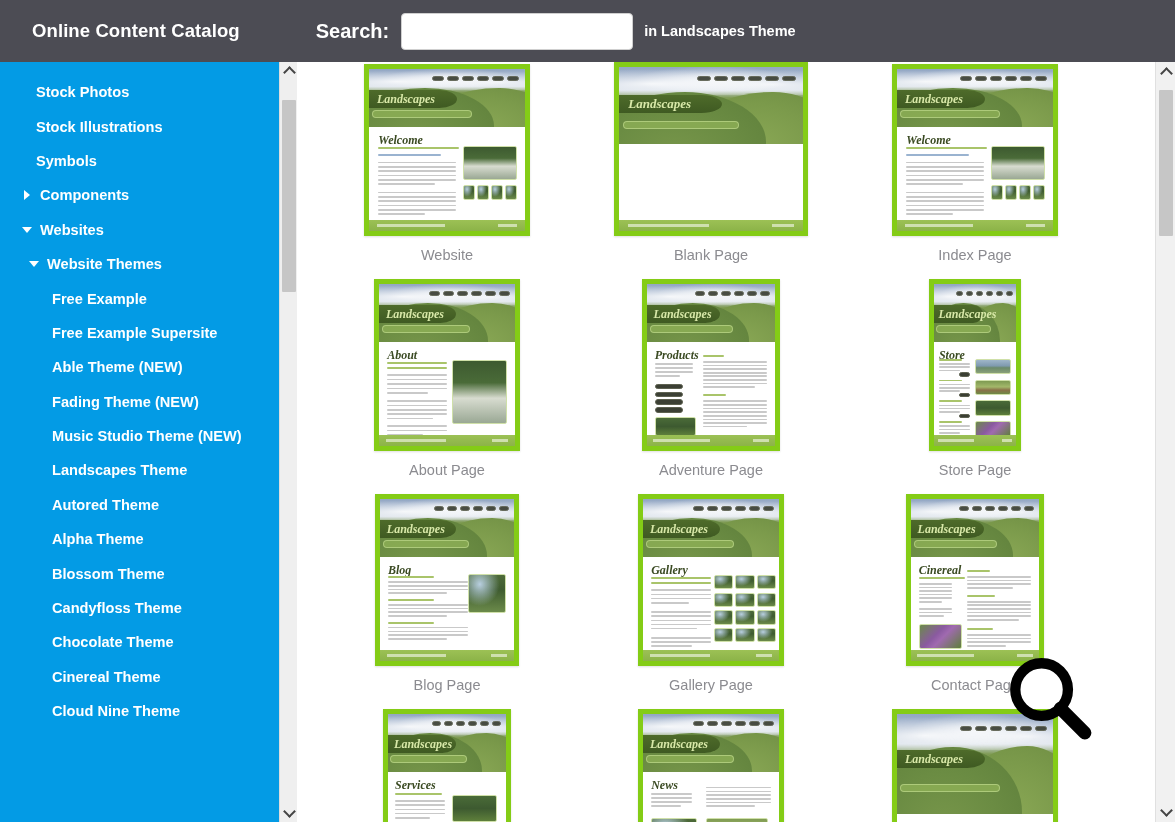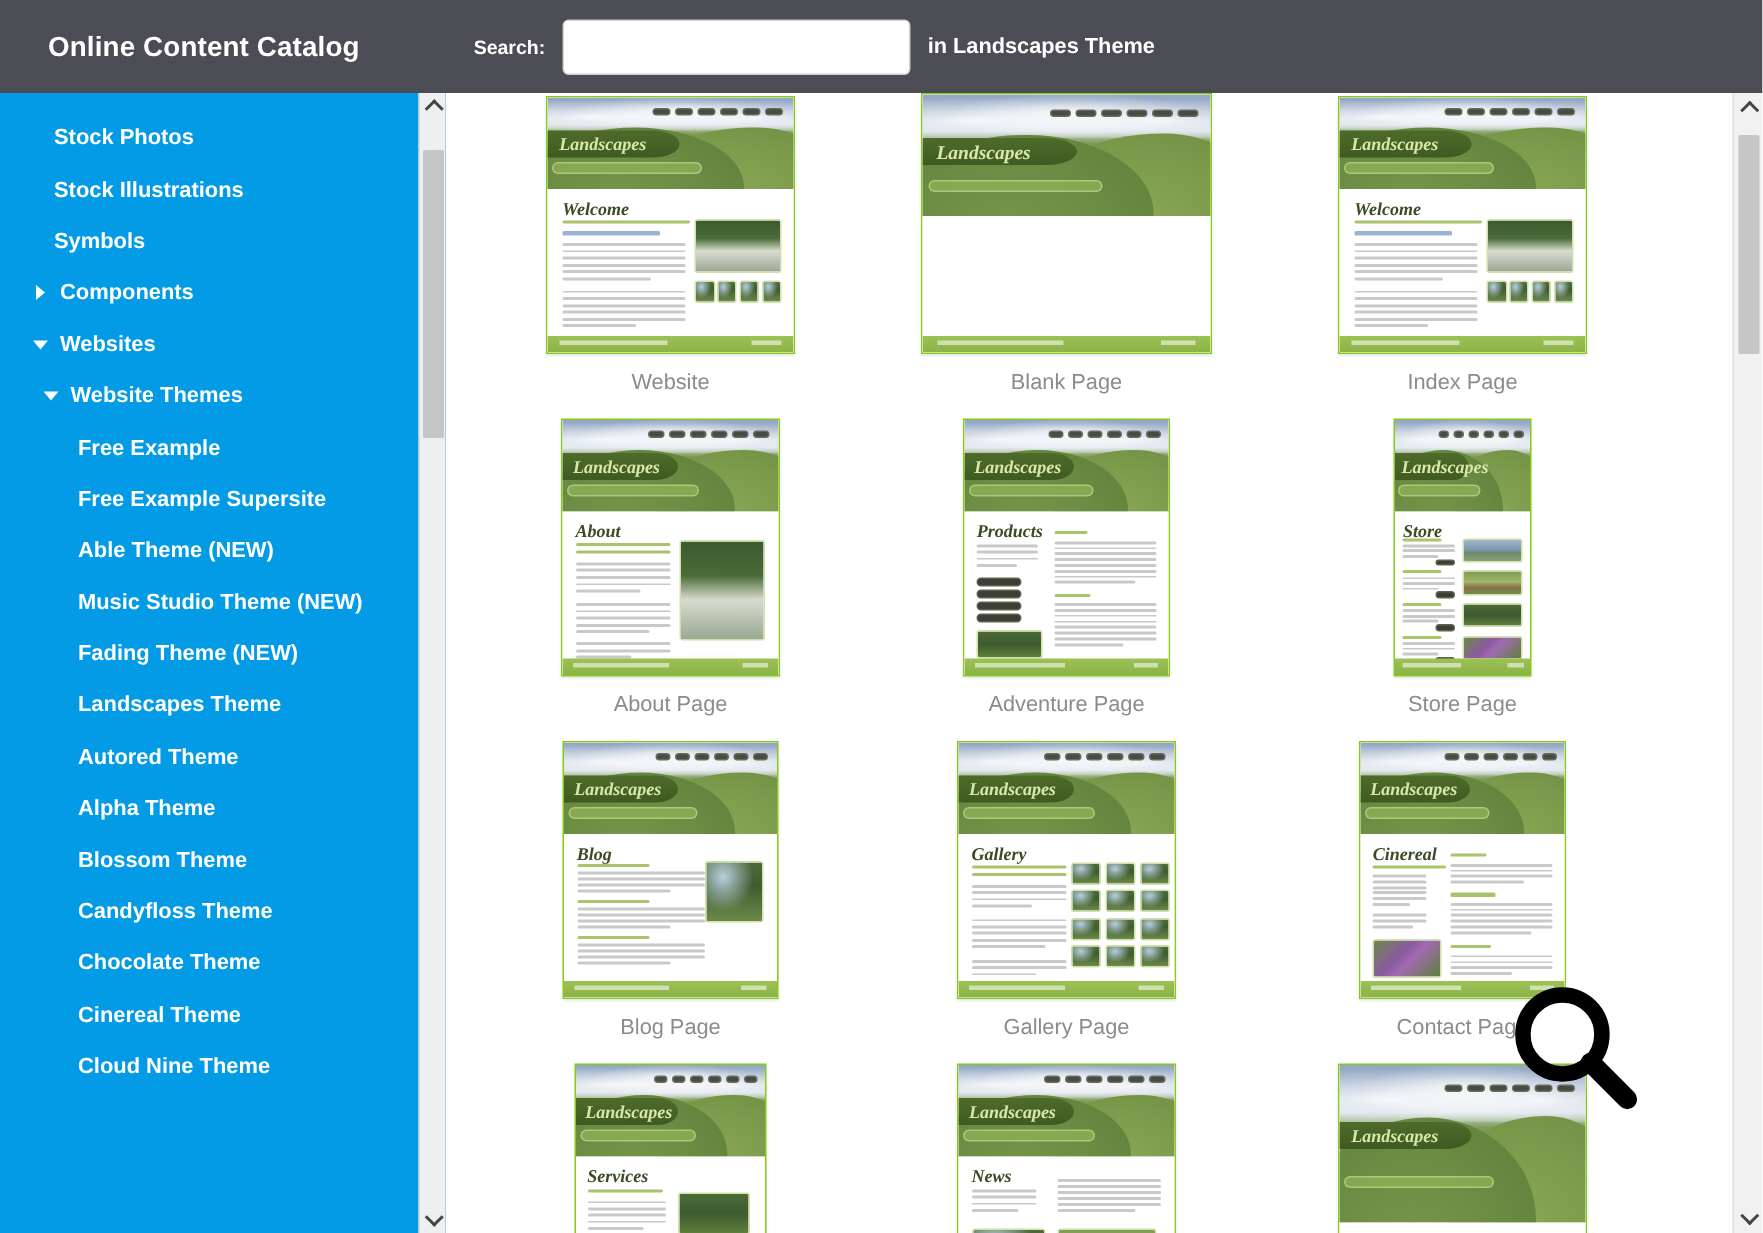--- a/index.html
+++ b/index.html
@@ -29,21 +29,21 @@
     margin-left: 32px;
     letter-spacing: .1px;
     white-space: nowrap;
   }
   .search-wrap {
     display: flex; align-items: center;
     margin-left: 76px;
   }
   .search-label {
     color: #ffffff;
-    font-size: 13px;
+    font-size: 20px;
     font-weight: bold;
     margin-right: 12px;
     white-space: nowrap;
   }
   .search-input {
     width: 232px; height: 37px;
     background: #ffffff;
     border: 1px solid #cfcfcf;
     border-radius: 4px;
     outline: none;
@@ -155,21 +155,21 @@
   .cell-label {
     font-size: 14.5px;
     color: #8b8b90;
     margin-top: 11px;
     margin-bottom: 16px;
     white-space: nowrap;
     font-family: "Liberation Sans", sans-serif;
   }
   .thumb-frame {
     background: #ffffff;
-    border: 1px solid #84cc16;
+    border: 5px solid #84cc16;
     box-shadow: 0 1px 2px rgba(0,0,0,.13);
     overflow: hidden;
     position: relative;
   }
 
   
   .ct-scroll {
     position: absolute; right: 0; top: 62px;
     width: 20px; height: 760px;
     background: #f1f1f1;
@@ -343,24 +343,24 @@
         <div class="tree-item lvl2">
           <span>Free Example</span>
         </div>
         <div class="tree-item lvl2">
           <span>Free Example Supersite</span>
         </div>
         <div class="tree-item lvl2">
           <span>Able Theme (NEW)</span>
         </div>
         <div class="tree-item lvl2">
+          <span>Fading Theme (NEW)</span>
+        </div>
+        <div class="tree-item lvl2">
           <span>Music Studio Theme (NEW)</span>
-        </div>
-        <div class="tree-item lvl2">
-          <span>Fading Theme (NEW)</span>
         </div>
         <div class="tree-item lvl2">
           <span>Landscapes Theme</span>
         </div>
         <div class="tree-item lvl2">
           <span>Autored Theme</span>
         </div>
         <div class="tree-item lvl2">
           <span>Alpha Theme</span>
         </div>

